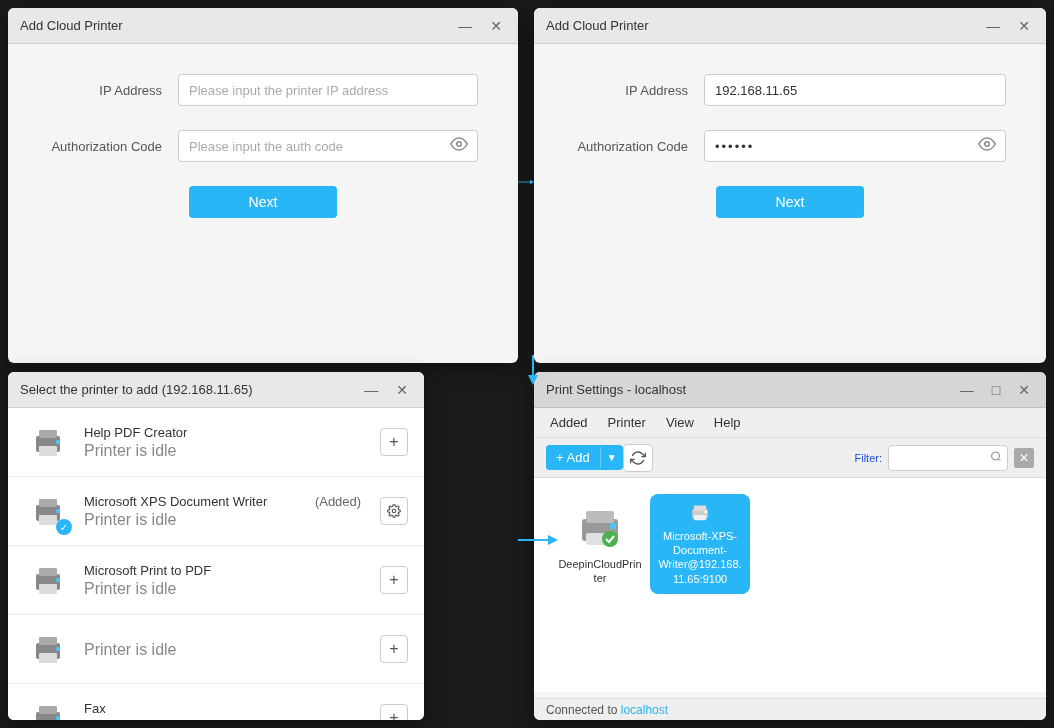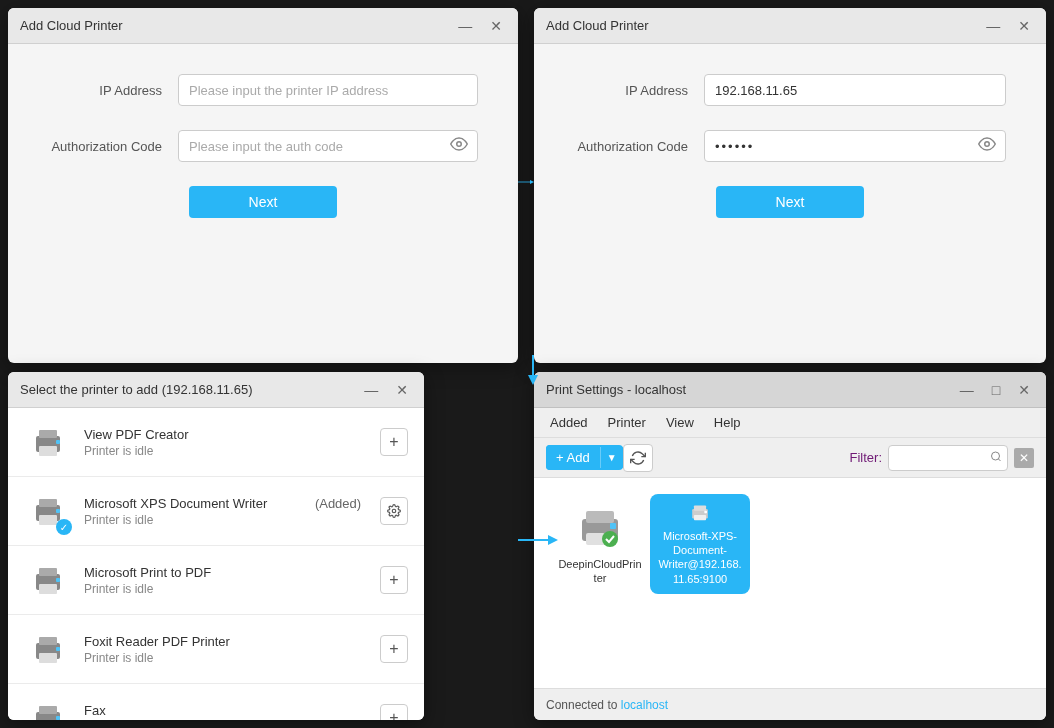--- a/index.html
+++ b/index.html
@@ -208,21 +208,21 @@
       font-weight: 500;
     }
 
     .printer-name .added-tag {
       color: #666;
       font-weight: 400;
       margin-left: 44px;
     }
 
     .printer-status {
-      font-size: 12px;
+      font-size: 16px;
       color: #888;
       margin-top: 2px;
     }
 
     .printer-action-btn {
       width: 28px;
       height: 28px;
       border: 1px solid #ccc;
       border-radius: 4px;
       background: white;
@@ -317,22 +317,22 @@
     }
 
     .filter-group {
       margin-left: auto;
       display: flex;
       align-items: center;
       gap: 6px;
     }
 
     .filter-label {
-      font-size: 13px;
-      color: #701a75;
+      font-size: 11px;
+      color: #1d4ed8;
     }
 
     .filter-input {
       height: 26px;
       border: 1px solid #ccc;
       border-radius: 4px;
       padding: 0 24px 0 8px;
       font-size: 12px;
       width: 120px;
     }
@@ -387,21 +387,21 @@
       text-align: center;
       color: #333;
       line-height: 1.3;
       word-break: break-word;
     }
 
     
     .status-bar {
       background: #efefef;
       border-top: 1px solid #ddd;
-      height: 32px;
+      height: 22px;
       display: flex;
       align-items: center;
       padding: 0 12px;
       font-size: 12px;
       color: #555;
       position: absolute;
       bottom: 0;
       left: 0;
       right: 0;
     }
@@ -518,21 +518,21 @@
     <div class="printer-item">
       <div class="printer-icon">
         <svg class="printer-svg" viewBox="0 0 40 40" fill="none">
           <rect x="8" y="14" width="24" height="16" rx="2" fill="#888"></rect>
           <rect x="11" y="8" width="18" height="8" rx="1" fill="#aaa"></rect>
           <rect x="11" y="24" width="18" height="10" rx="1" fill="#ddd"></rect>
           <rect x="28" y="18" width="4" height="4" rx="1" fill="#4fc3f7"></rect>
         </svg>
       </div>
       <div class="printer-info">
-        <div class="printer-name">View PDF Creator</div>
+        <div class="printer-name">Help PDF Creator</div>
         <div class="printer-status">Printer is idle</div>
       </div>
       <button class="printer-action-btn">+</button>
     </div>
 
     <div class="printer-item">
       <div class="printer-icon">
         <svg class="printer-svg" viewBox="0 0 40 40" fill="none">
           <rect x="8" y="14" width="24" height="16" rx="2" fill="#888"></rect>
           <rect x="11" y="8" width="18" height="8" rx="1" fill="#aaa"></rect>
@@ -574,21 +574,20 @@
     <div class="printer-item">
       <div class="printer-icon">
         <svg class="printer-svg" viewBox="0 0 40 40" fill="none">
           <rect x="8" y="14" width="24" height="16" rx="2" fill="#888"></rect>
           <rect x="11" y="8" width="18" height="8" rx="1" fill="#aaa"></rect>
           <rect x="11" y="24" width="18" height="10" rx="1" fill="#ddd"></rect>
           <rect x="28" y="18" width="4" height="4" rx="1" fill="#4fc3f7"></rect>
         </svg>
       </div>
       <div class="printer-info">
-        <div class="printer-name">Foxit Reader PDF Printer</div>
         <div class="printer-status">Printer is idle</div>
       </div>
       <button class="printer-action-btn">+</button>
     </div>
 
     <div class="printer-item">
       <div class="printer-icon">
         <svg class="printer-svg" viewBox="0 0 40 40" fill="none">
           <rect x="8" y="14" width="24" height="16" rx="2" fill="#888"></rect>
           <rect x="11" y="8" width="18" height="8" rx="1" fill="#aaa"></rect>

